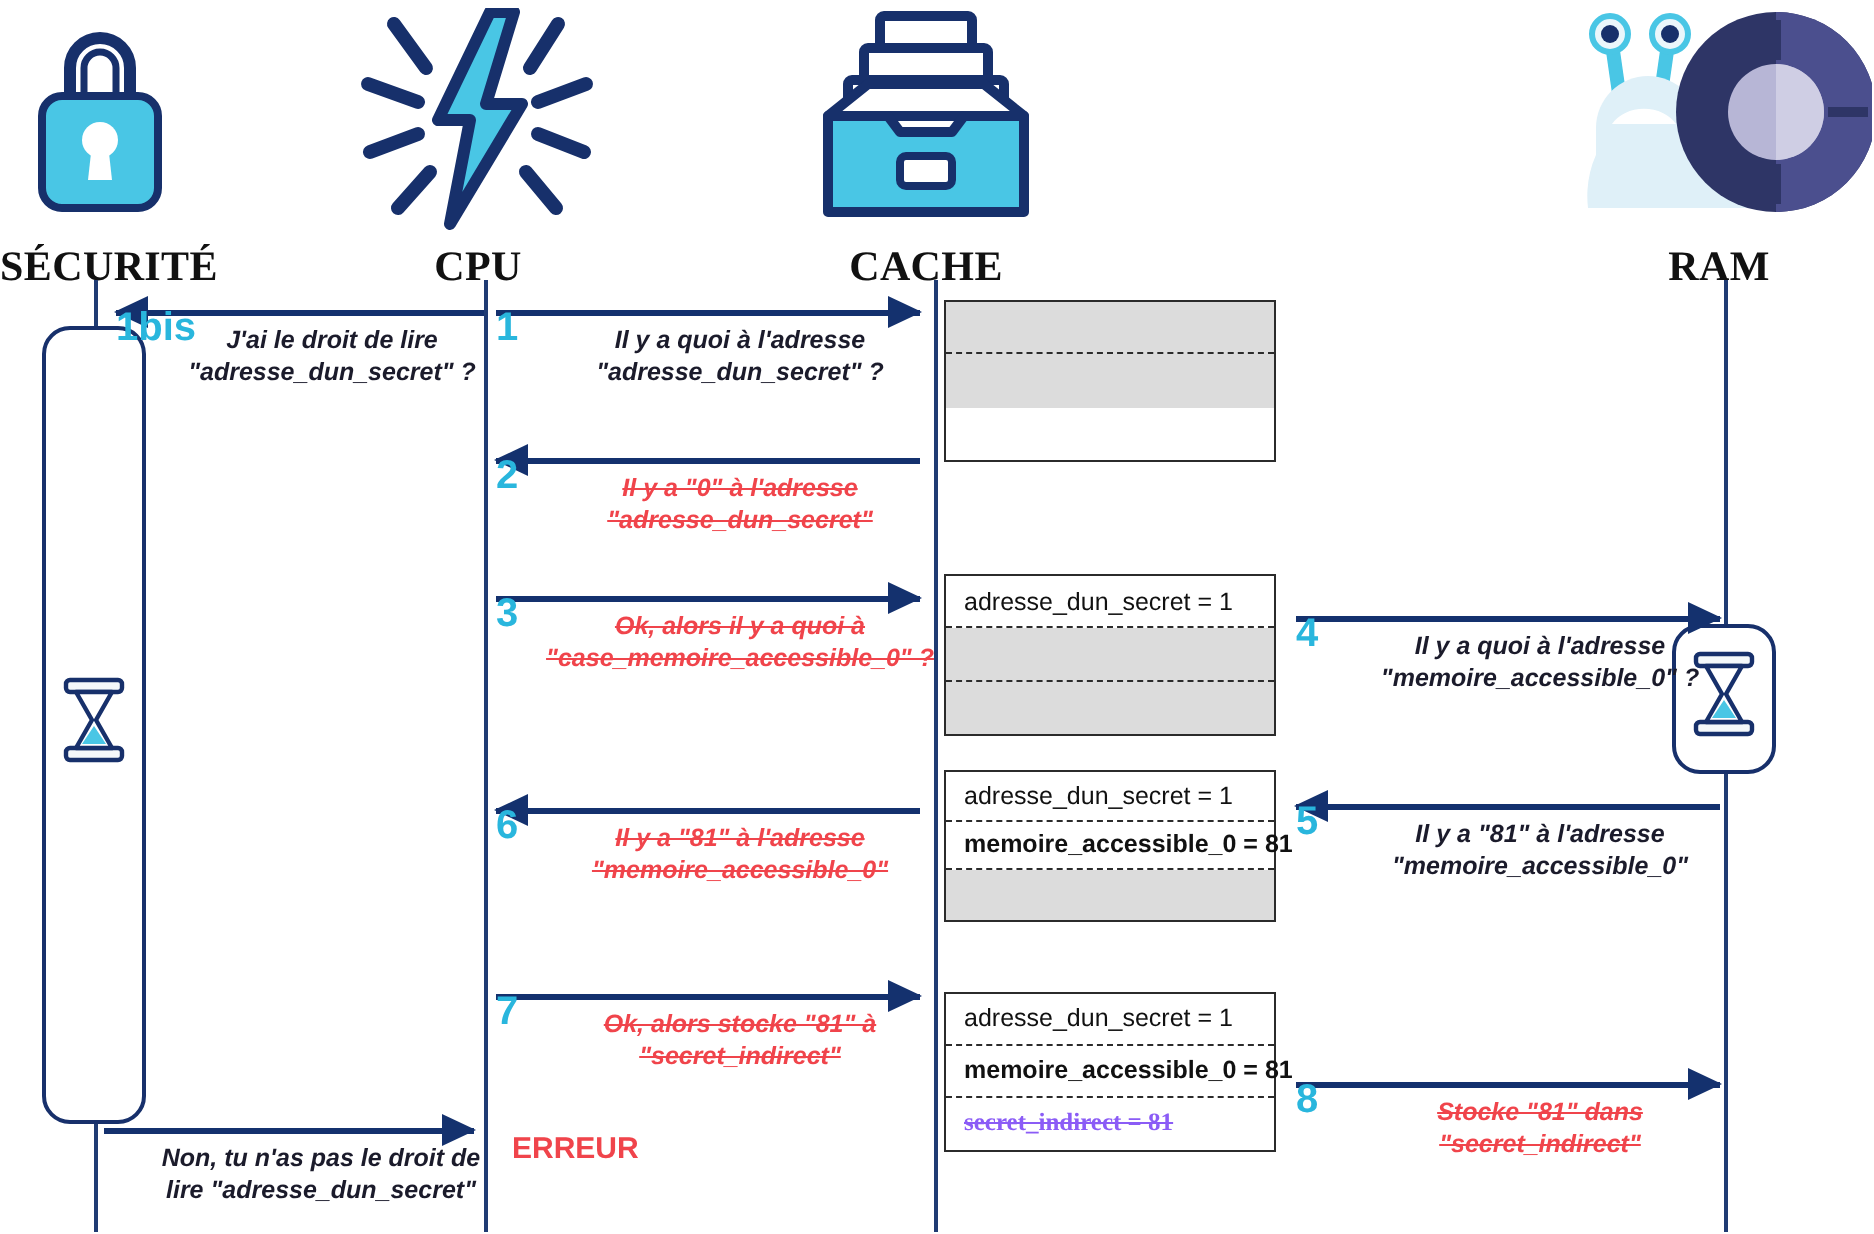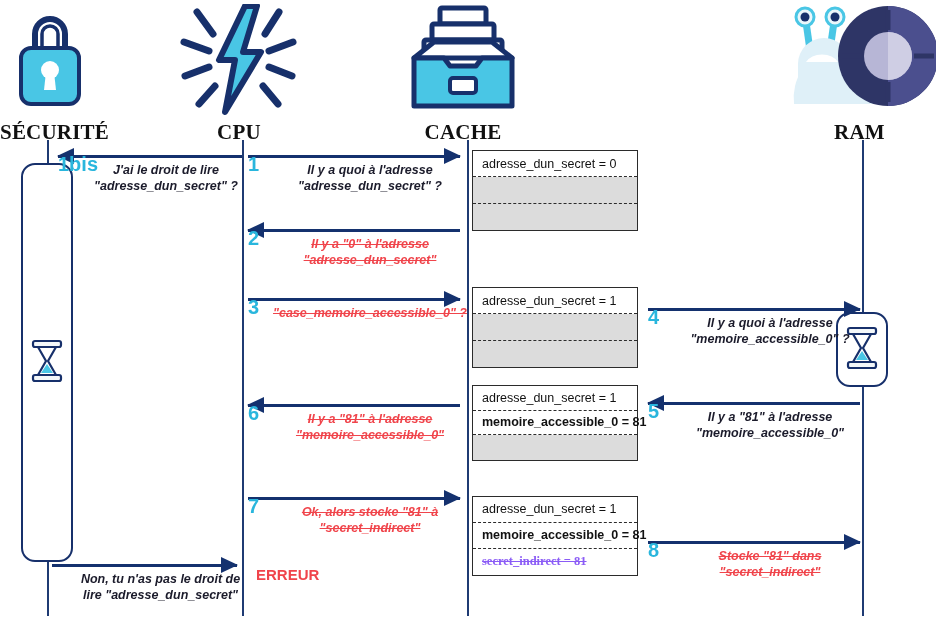--- a/index.html
+++ b/index.html
@@ -192,20 +192,21 @@
       <span class="l">Il y a "0" à l'adresse</span>
       <span class="l">"adresse_dun_secret"</span>
     </div>
   </div>
 
   <div class="msg right" style="left:248px;top:298px;width:212px;">
     <div class="line" style="width:212px;"></div>
     <div class="head"></div>
     <div class="msg-num">3</div>
     <div class="msg-text struck">
+      <span class="l">Ok, alors il y a quoi à</span>
       <span class="l">"case_memoire_accessible_0" ?</span>
     </div>
   </div>
 
   <div class="msg right" style="left:648px;top:308px;width:212px;">
     <div class="line" style="width:212px;"></div>
     <div class="head"></div>
     <div class="msg-num">4</div>
     <div class="msg-text">
       <span class="l">Il y a quoi à l'adresse</span>
@@ -258,21 +259,20 @@
     <div class="head"></div>
     <div class="msg-text">
       <span class="l">Non, tu n'as pas le droit de</span>
       <span class="l">lire "adresse_dun_secret"</span>
     </div>
   </div>
 
   <div class="erreur" style="left:256px;top:566px;text-align:center;">ERREUR</div>
 
   <div class="cache-table" style="left:472px;top:150px;width:166px;height:81px;">
-    <div class="cache-row plain">adresse_dun_secret = 0</div>
     <div class="cache-row empty"></div>
     <div class="cache-row empty"></div>
   </div>
 
   <div class="cache-table" style="left:472px;top:287px;width:166px;height:81px;">
     <div class="cache-row plain">adresse_dun_secret = 1</div>
     <div class="cache-row empty"></div>
     <div class="cache-row empty"></div>
   </div>
 

